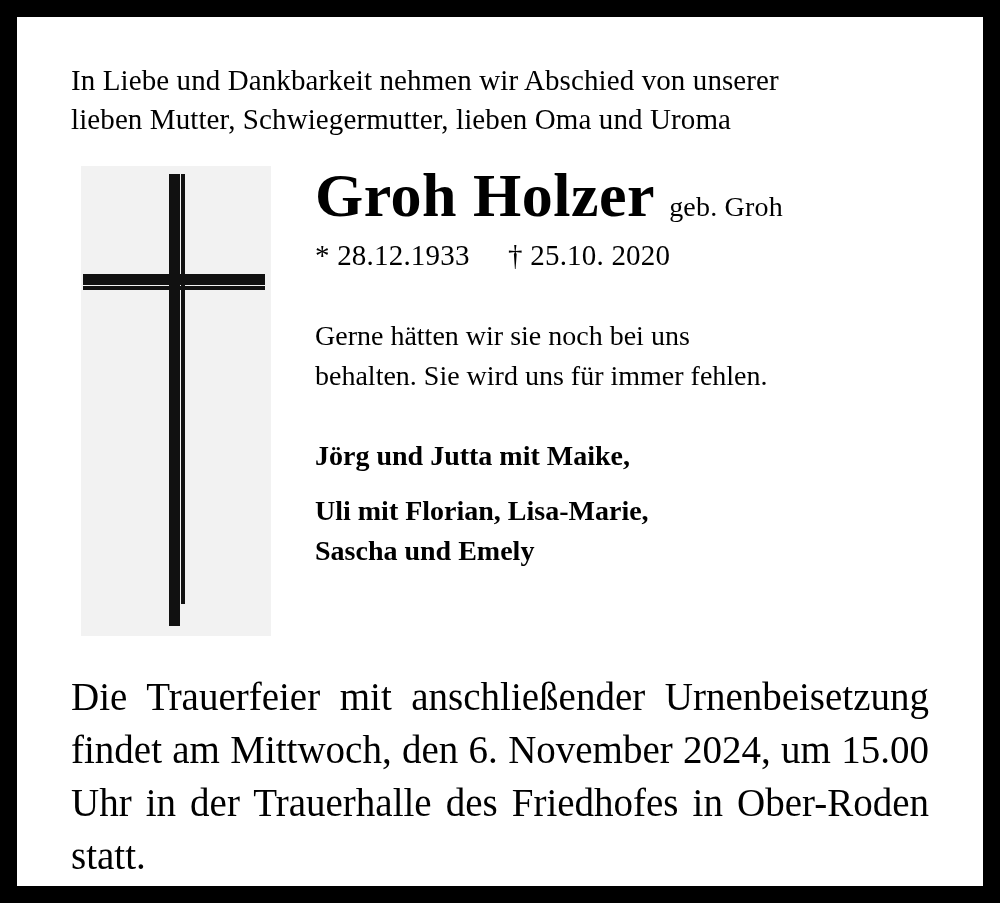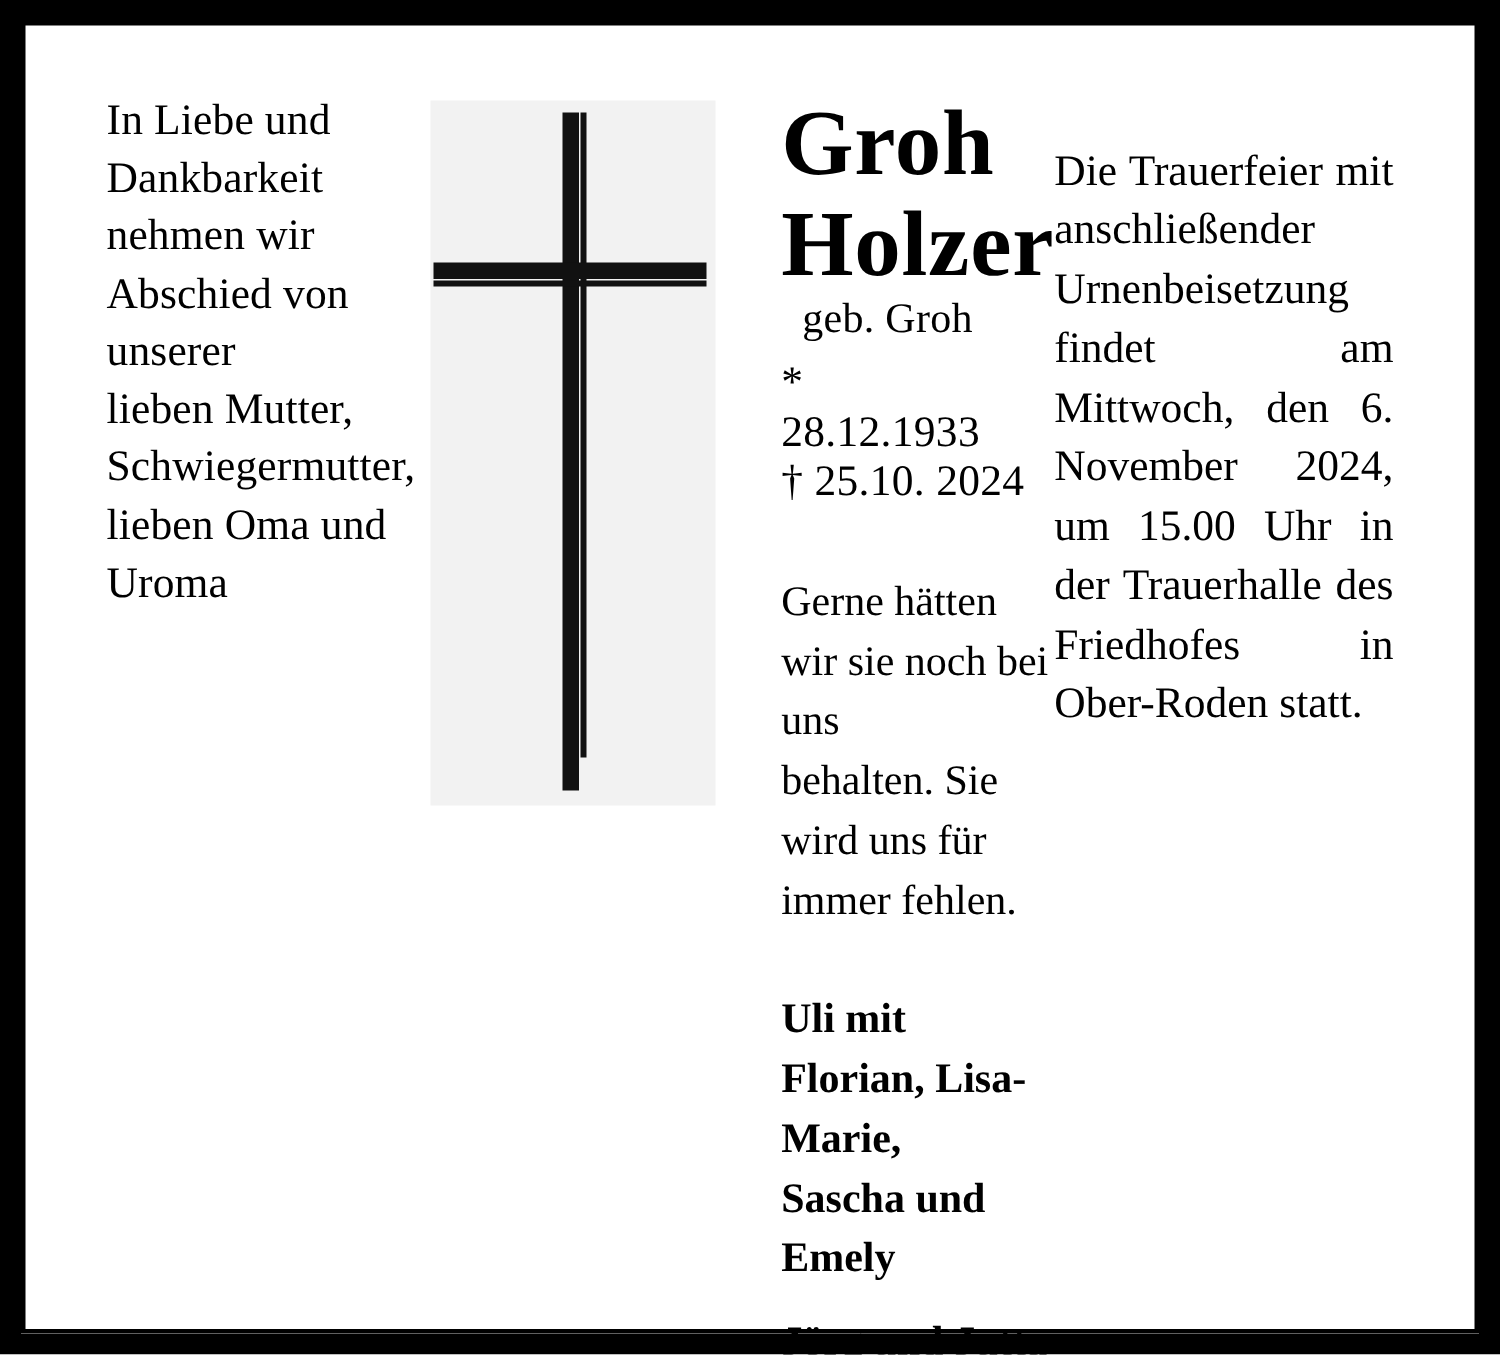--- a/index.html
+++ b/index.html
@@ -25,21 +25,21 @@
   }
 
   .obituary-inner {
     box-sizing: border-box;
     width: 100%;
     height: 100%;
     border: 3px solid #000000;
     background: #ffffff;
     padding: 44px 54px 30px 54px;
     display: flex;
-    flex-direction: row;
+    flex-direction: column;
   }
 
   .intro {
     font-size: 29px;
     line-height: 1.33;
     letter-spacing: 0.1px;
     margin: 0 0 22px 0;
     white-space: pre-line;
   }
 
@@ -136,21 +136,21 @@
     font-weight: bold;
     line-height: 1.42;
   }
   .mourners .group {
     margin-bottom: 16px;
     white-space: pre-line;
   }
   .mourners .group:last-child { margin-bottom: 0; }
 
   .footer {
-    font-size: 29px;
+    font-size: 39px;
     line-height: 1.36;
     text-align: justify;
     text-align-last: left;
     margin-top: 34px;
     white-space: pre-line;
   }
 </style>
 </head>
 <body>
 
@@ -170,30 +170,30 @@
       </div>
 
       <div class="details">
         <div class="name-line">
           <span class="name">Groh Holzer</span>
           <span class="maiden">geb. Groh</span>
         </div>
 
         <div class="dates">
           <span class="birth">* 28.12.1933</span>
-          <span class="death">† 25.10. 2024</span>
+          <span class="death">† 25.10. 2020</span>
         </div>
 
         <p class="verse">Gerne hätten wir sie noch bei uns
 behalten. Sie wird uns für immer fehlen.</p>
 
         <div class="mourners">
+          <div class="group">Jörg und Jutta mit Maike,</div>
           <div class="group">Uli mit Florian, Lisa-Marie,
 Sascha und Emely</div>
-          <div class="group">Jörg und Jutta mit Maike,</div>
         </div>
       </div>
     </div>
 
     <p class="footer">Die Trauerfeier mit anschließender Urnenbeisetzung findet am Mittwoch, den 6. November 2024, um 15.00 Uhr in der Trauerhalle des Friedhofes in Ober-Roden statt.</p>
 
   </div>
 </div>
 
 </body></html>

